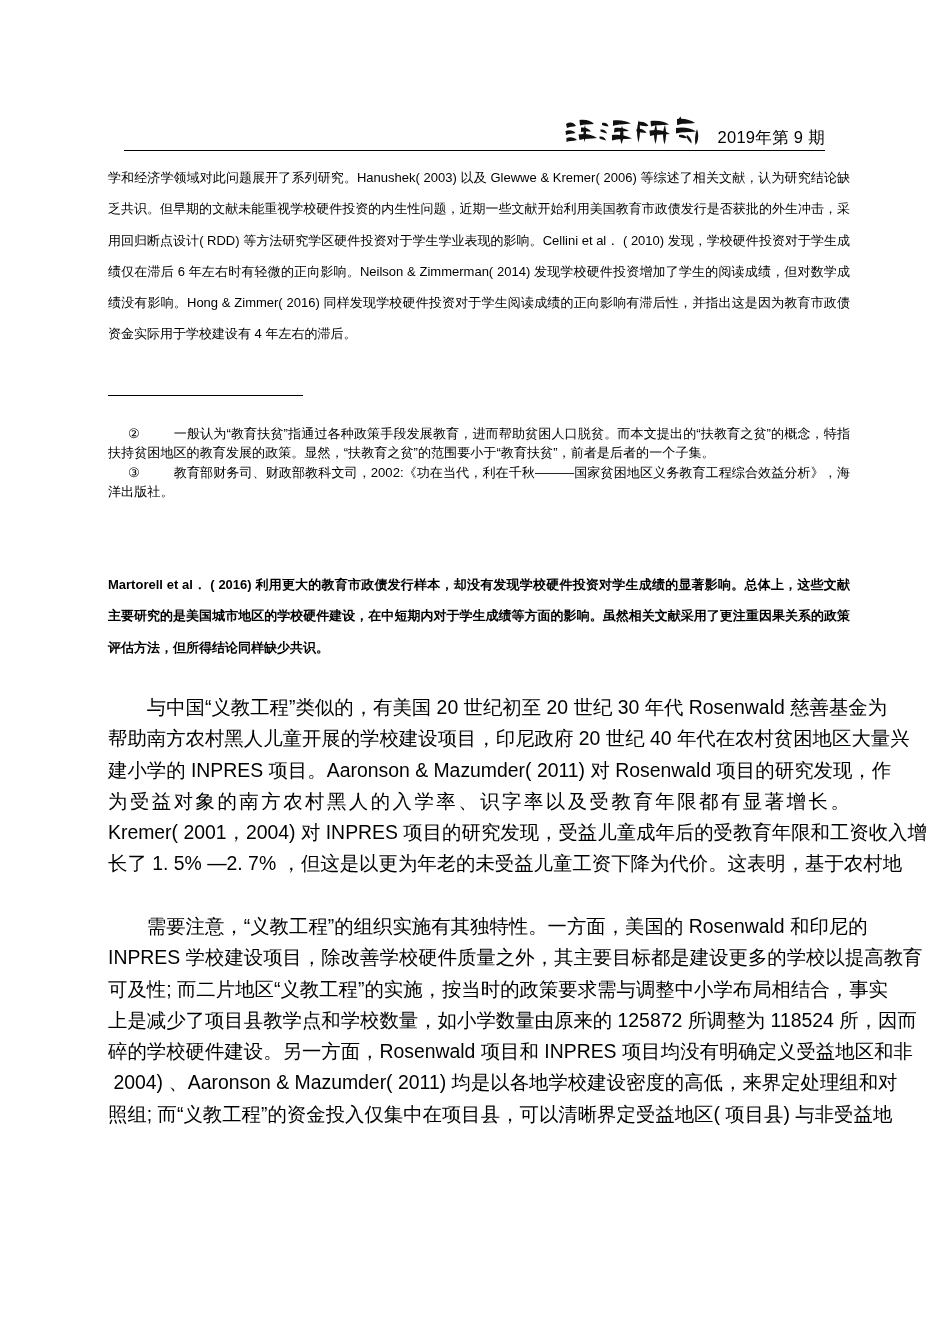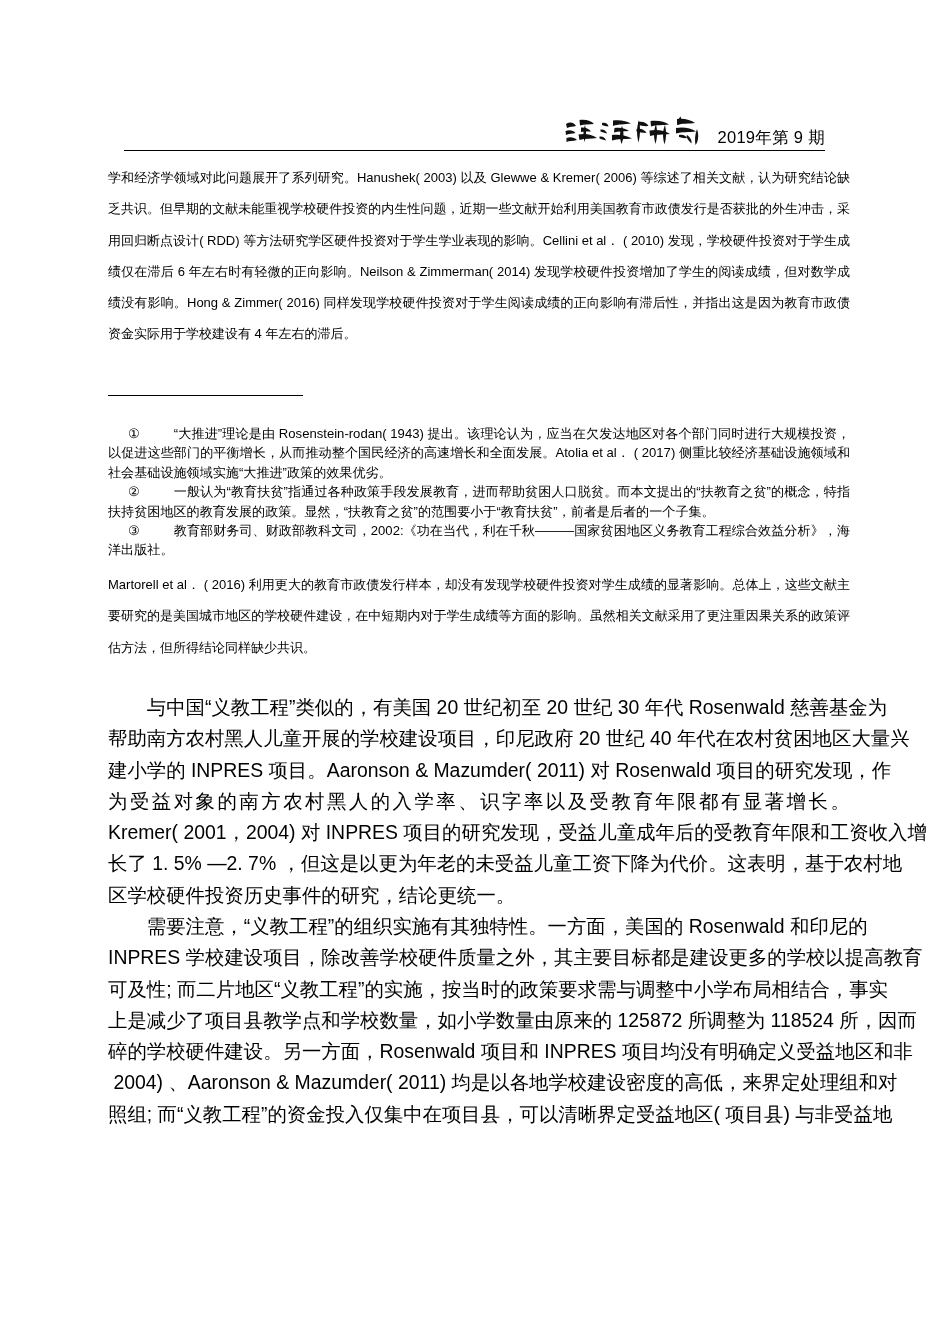--- a/index.html
+++ b/index.html
@@ -64,21 +64,21 @@
     font-size: 13px;
     line-height: 31.3px;
     text-align: justify;
     text-justify: inter-character;
   }
   .body-block p {
     margin: 0;
   }
 
   #para-lit        { top: 162px; }
-  #para-martorell  { top: 569px; }
+  #para-martorell  { top: 569px; font-weight: bold; }
 
   .sup-note {
     font-size: 12.5px;
     vertical-align: super;
     line-height: 0;
   }
 
   
   .fn-rule {
     position: absolute;
@@ -170,23 +170,20 @@
     <span class="issue-line">2019年第 9 期</span>
   </div>
   <div class="head-rule"></div>
 
   <div class="body-block" id="para-lit">
     <p>学和经济学领域对此问题展开了系列研究。Hanushek( 2003) 以及 Glewwe &amp; Kremer( 2006) 等综述了相关文献，认为研究结论缺乏共识。但早期的文献未能重视学校硬件投资的内生性问题，近期一些文献开始利用美国教育市政债发行是否获批的外生冲击，采用回归断点设计( RDD) 等方法研究学区硬件投资对于学生学业表现的影响。Cellini et al． ( 2010) 发现，学校硬件投资对于学生成绩仅在滞后 6 年左右时有轻微的正向影响。Neilson &amp; Zimmerman( 2014) 发现学校硬件投资增加了学生的阅读成绩，但对数学成绩没有影响。Hong &amp; Zimmer( 2016) 同样发现学校硬件投资对于学生阅读成绩的正向影响有滞后性，并指出这是因为教育市政债资金实际用于学校建设有 4 年左右的滞后。</p>
   </div>
 
   <div class="fn-rule"></div>
   <div class="footnotes">
-    <p>
-      <span class="fn-marker">①</span><span>“大推进”理论是由 Rosenstein-rodan( 1943) 提出。该理论认为，应当在欠发达地区对各个部门同时进行大规模投资，以促进这些部门的平衡增长，从而推动整个国民经济的高速增长和全面发展。Atolia et al． ( 2017) 侧重比较经济基础设施领域和社会基础设施领域实施“大推进”政策的效果优劣。</span>
-    </p>
     <p>
       <span class="fn-marker">②</span><span>一般认为“教育扶贫”指通过各种政策手段发展教育，进而帮助贫困人口脱贫。而本文提出的“扶教育之贫”的概念，特指扶持贫困地区的教育发展的政策。显然，“扶教育之贫”的范围要小于“教育扶贫”，前者是后者的一个子集。</span>
     </p>
     <p>
       <span class="fn-marker">③</span><span>教育部财务司、财政部教科文司，2002:《功在当代，利在千秋———国家贫困地区义务教育工程综合效益分析》，海洋出版社。</span>
     </p>
   </div>
 
   <div class="body-block" id="para-martorell">
     <p>Martorell et al． ( 2016) 利用更大的教育市政债发行样本，却没有发现学校硬件投资对学生成绩的显著影响。总体上，这些文献主要研究的是美国城市地区的学校硬件建设，在中短期内对于学生成绩等方面的影响。虽然相关文献采用了更注重因果关系的政策评估方法，但所得结论同样缺少共识。</p>
@@ -428,21 +425,20 @@
         <span>这</span>
         <span>表</span>
         <span>明</span>
         <span>，</span>
         <span>基</span>
         <span>于</span>
         <span>农</span>
         <span>村</span>
         <span>地</span>
       </span>
-    <span class="ln">区学校硬件投资历史事件的研究，结论更统一。</span>
   </div>
 
   <div class="lined" id="para-uniqueness" style="top:911px;">
     <span class="ln j lead-indent">
         <span>需</span>
         <span>要</span>
         <span>注</span>
         <span>意</span>
         <span>，</span>
         <span>“</span>

